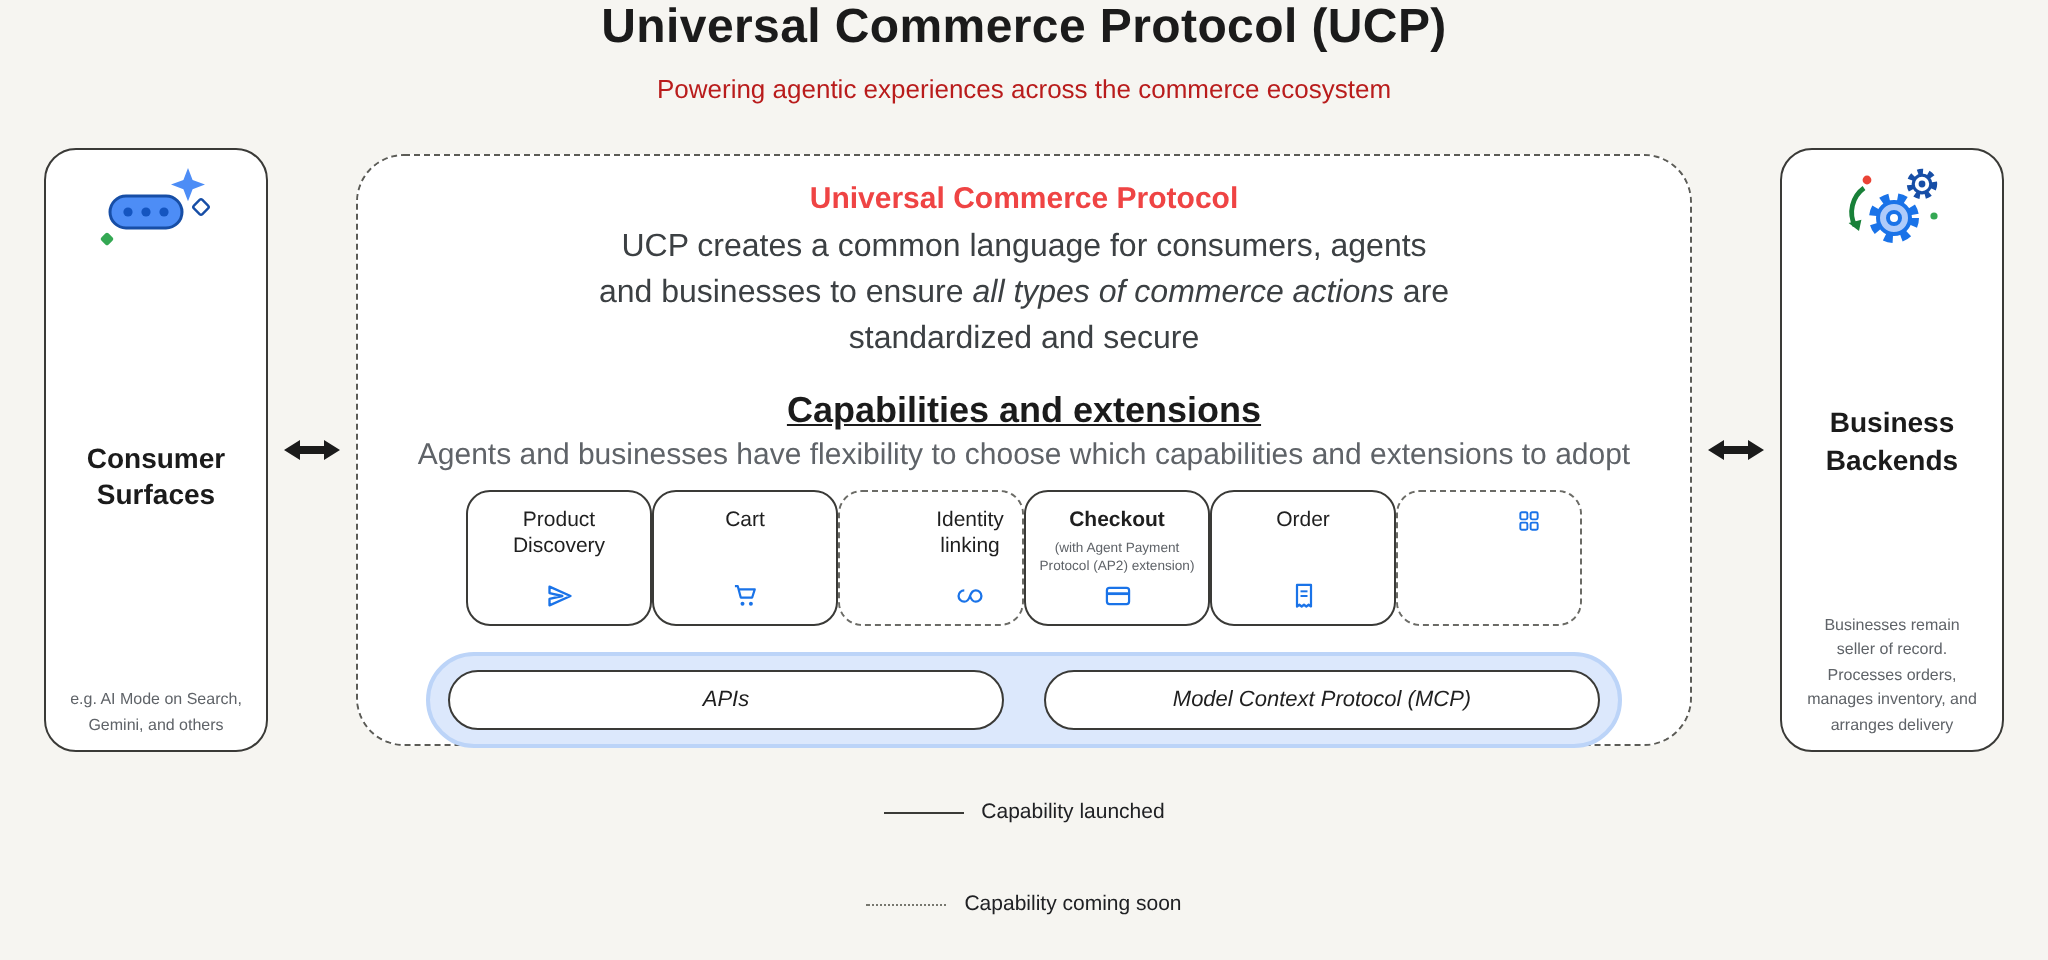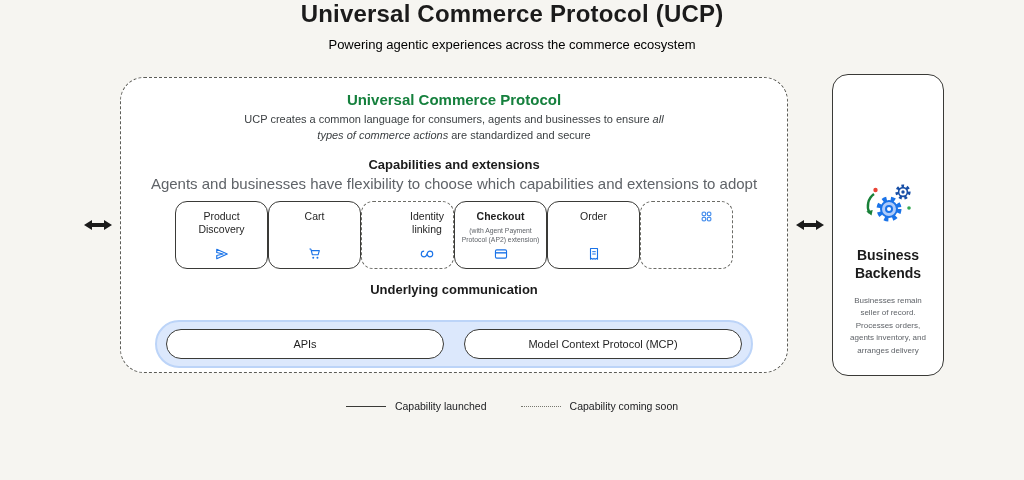--- a/index.html
+++ b/index.html
@@ -7,95 +7,110 @@
   body {
     background:#f6f5f1;
     font-family:"Liberation Sans", sans-serif;
     color:#1f1f1f;
     overflow:hidden;
   }
   .page { width:1024px; height:480px; position:relative; }
 
   .header { text-align:center; }
   .title { font-size:24px; font-weight:700; color:#1b1b1b; letter-spacing:0.2px; }
-  .subtitle { font-size:13px; color:#000000; margin-top:9px; }
+  .subtitle { font-size:13px; color:#b91c1c; margin-top:9px; }
 
   .main-row {
     display:flex; align-items:center; justify-content:center;
     margin-top:22px; padding:0 26px; gap:4px;
   }
 
   .side-panel {
     width:112px; height:302px; background:#ffffff;
     border:1.5px solid #3a3a37; border-radius:16px;
-    display:flex; flex-direction:column; align-items:center; justify-content:flex-end;
-    text-align:center; padding:18px 8px; gap:13px; flex:0 0 auto;
+    display:flex; flex-direction:column; align-items:center; justify-content:space-between;
+    text-align:center; padding:6px 8px; gap:13px; flex:0 0 auto;
   }
   .side-title { font-size:14px; font-weight:700; line-height:1.3; color:#1b1b1b; }
   .side-caption { font-size:8px; color:#5f6368; line-height:1.55; max-width:88px; }
 
   .arrow { flex:0 0 auto; display:flex; align-items:center; padding:0 3px; }
 
   .center-panel {
     width:668px; height:296px; background:#ffffff;
     border:1.6px dashed #5c5c57; border-radius:24px;
     padding:13px 18px 14px; text-align:center; flex:0 0 auto;
   }
-  .center-title { font-size:15px; font-weight:700; color:#15803d; }
+  .center-title { font-size:15px; font-weight:700; color:#ef4444; }
   .center-desc {
-    font-size:11px; color:#3c4043; margin:4px auto 0;
+    font-size:16px; color:#3c4043; margin:4px auto 0;
     line-height:1.45; max-width:430px;
   }
   .center-desc .em { font-style:italic; }
 
-  .section-title { font-size:13px; font-weight:700; margin-top:13px; color:#1b1b1b; }
+  .section-title { font-size:18px; font-weight:700; margin-top:13px; color:#1b1b1b;text-decoration:underline; }
   .section-sub { font-size:15px; color:#5f6368; margin-top:3px; }
 
   .cards-row { display:flex; justify-content:center; align-items:stretch; margin-top:9px; }
   .cap-card {
     width:93px; min-height:60px; background:#fff;
     border:1.3px solid #3a3a37; border-radius:12px;
     padding:8px 5px 7px;
     display:flex; flex-direction:column; align-items:center; justify-content:space-between; gap:3px;
   }
   .cap-card.dashed { border:1.2px dashed #6b6b66;padding-left:44px; }
   .cap-label { font-size:10.5px; font-weight:400; line-height:1.25; color:#1f1f1f; }
   .cap-card.bold .cap-label { font-weight:700; }
   .cap-sub { font-size:6.8px; color:#5f6368; line-height:1.35; }
   .cap-icon { height:14px; display:flex; align-items:center; }
   .cap-icon svg { display:block; }
 
   .comm-bar {
-    margin:23px auto 0; width:598px;
+    margin:13px auto 0; width:598px;
     background:#dce8fc; border:2px solid #bcd4f8; border-radius:28px;
-    padding:7px 9px; display:flex; gap:20px;
+    padding:7px 9px; display:flex; gap:20px;font-style:italic;
   }
   .comm-pill {
     flex:1; background:#fff; border:1.3px solid #3a3a37; border-radius:20px;
     height:30px; display:flex; align-items:center; justify-content:center;
     font-size:11px; color:#1f1f1f;
   }
 
-  .legend-row { display:flex; justify-content:center; align-items:center; gap:34px; margin-top:24px; }
+  .legend-row { display:flex; justify-content:center; align-items:center; gap:34px; margin-top:24px;flex-direction:column; }
   .legend-item { display:flex; align-items:center; gap:9px; font-size:10.5px; color:#202124; }
   .line-sample { width:40px; height:0; border-top:1.6px solid #3a3a37; }
   .line-sample.dotted { border-top-style:dotted; border-top-color:#77776f; }
 </style>
 </head>
 <body>
 
 <div class="page">
 
   <div class="header">
     <div class="title">Universal Commerce Protocol (UCP)</div>
     <div class="subtitle">Powering agentic experiences across the commerce ecosystem</div>
   </div>
 
   <div class="main-row">
 
+    <div class="side-panel">
+      <div>
+        <svg width="58" height="46" viewBox="0 0 58 46">
+          <path d="M45 3 L47.3 9 L53.5 11.3 L47.3 13.6 L45 19.6 L42.7 13.6 L36.5 11.3 L42.7 9 Z" fill="#4d8df6"></path>
+          <rect x="48.5" y="19.5" width="6" height="6" rx="1" transform="rotate(45 51.5 22.5)" fill="#fff" stroke="#174ea6" stroke-width="1.2"></rect>
+          <rect x="6" y="17" width="36" height="16" rx="8" fill="#4d8df6" stroke="#174ea6" stroke-width="1.5"></rect>
+          <circle cx="15" cy="25" r="2.3" fill="#1455c0"></circle>
+          <circle cx="24" cy="25" r="2.3" fill="#1455c0"></circle>
+          <circle cx="33" cy="25" r="2.3" fill="#1455c0"></circle>
+          <rect x="2" y="36" width="5" height="5" rx="1" transform="rotate(45 4.5 38.5)" fill="#34a853"></rect>
+        </svg>
+      </div>
+      <div class="side-title">Consumer Surfaces</div>
+      <div class="side-caption">e.g. AI Mode on Search, Gemini, and others</div>
+    </div>
 
     <div class="arrow">
       <svg width="30" height="16" viewBox="0 0 30 16">
         <path d="M1 8 L9 3 L9 6 L21 6 L21 3 L29 8 L21 13 L21 10 L9 10 L9 13 Z" fill="#1b1b1b"></path>
       </svg>
     </div>
 
     <div class="center-panel">
       <div class="center-title">Universal Commerce Protocol</div>
       <p class="center-desc"><span>UCP creates a common language for consumers, agents and businesses to ensure </span><span class="em">all types of commerce actions</span><span> are standardized and secure</span></p>
@@ -162,21 +177,20 @@
                 <rect x="4" y="4" width="6.5" height="6.5" rx="1.4" fill="none" stroke="#1a73e8" stroke-width="1.8"></rect>
                 <rect x="13.5" y="4" width="6.5" height="6.5" rx="1.4" fill="none" stroke="#1a73e8" stroke-width="1.8"></rect>
                 <rect x="4" y="13.5" width="6.5" height="6.5" rx="1.4" fill="none" stroke="#1a73e8" stroke-width="1.8"></rect>
                 <rect x="13.5" y="13.5" width="6.5" height="6.5" rx="1.4" fill="none" stroke="#1a73e8" stroke-width="1.8"></rect>
               </svg>
           </div>
         </div>
 
       </div>
 
-      <div class="section-title">Underlying communication</div>
 
       <div class="comm-bar">
         <div class="comm-pill">APIs</div>
         <div class="comm-pill">Model Context Protocol (MCP)</div>
       </div>
     </div>
 
     <div class="arrow">
       <svg width="30" height="16" viewBox="0 0 30 16">
         <path d="M1 8 L9 3 L9 6 L21 6 L21 3 L29 8 L21 13 L21 10 L9 10 L9 13 Z" fill="#1b1b1b"></path>
@@ -192,21 +206,21 @@
           <circle cx="43" cy="11" r="4.4" fill="#fff" stroke="#174ea6" stroke-width="1.6"></circle>
           <circle cx="43" cy="11" r="1.7" fill="#174ea6"></circle>
           <circle cx="29" cy="28" r="10" fill="none" stroke="#1a73e8" stroke-width="5" stroke-dasharray="4 4.1"></circle>
           <circle cx="29" cy="28" r="8" fill="#aecbfa" stroke="#1a73e8" stroke-width="2"></circle>
           <circle cx="29" cy="28" r="3" fill="#fff" stroke="#1a73e8" stroke-width="2"></circle>
           <circle cx="15.5" cy="9" r="2.2" fill="#ea4335"></circle>
           <circle cx="49" cy="27" r="1.8" fill="#34a853"></circle>
         </svg>
       </div>
       <div class="side-title">Business Backends</div>
-      <div class="side-caption">Businesses remain seller of record. Processes orders, agents inventory, and arranges delivery</div>
+      <div class="side-caption">Businesses remain seller of record. Processes orders, manages inventory, and arranges delivery</div>
     </div>
 
   </div>
 
   <div class="legend-row">
     <div class="legend-item">
       <span class="line-sample"></span>
       <span>Capability launched</span>
     </div>
     <div class="legend-item">

